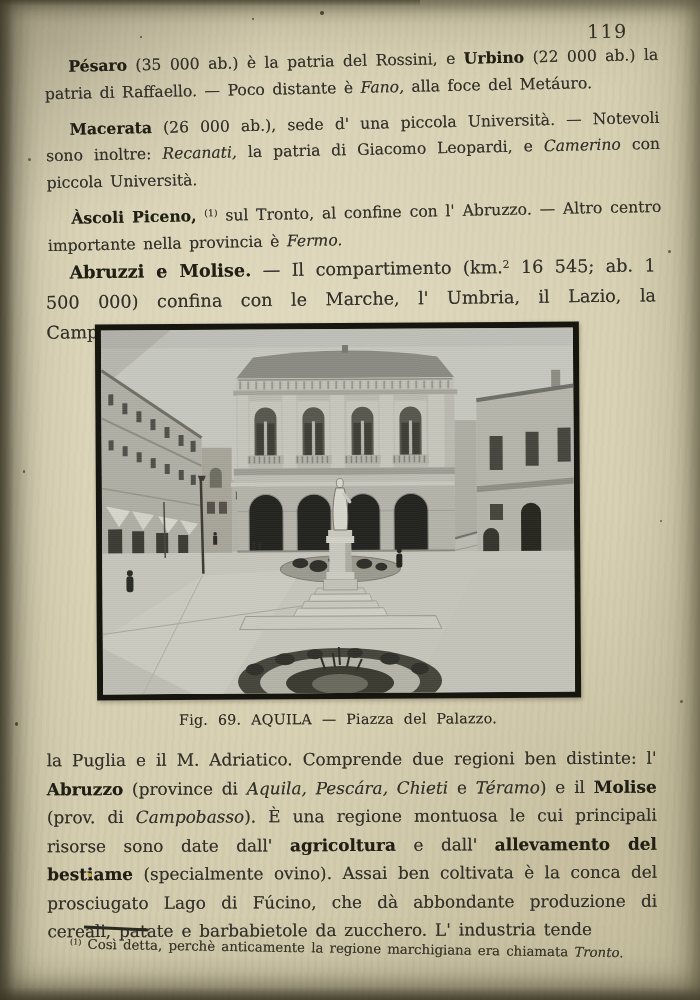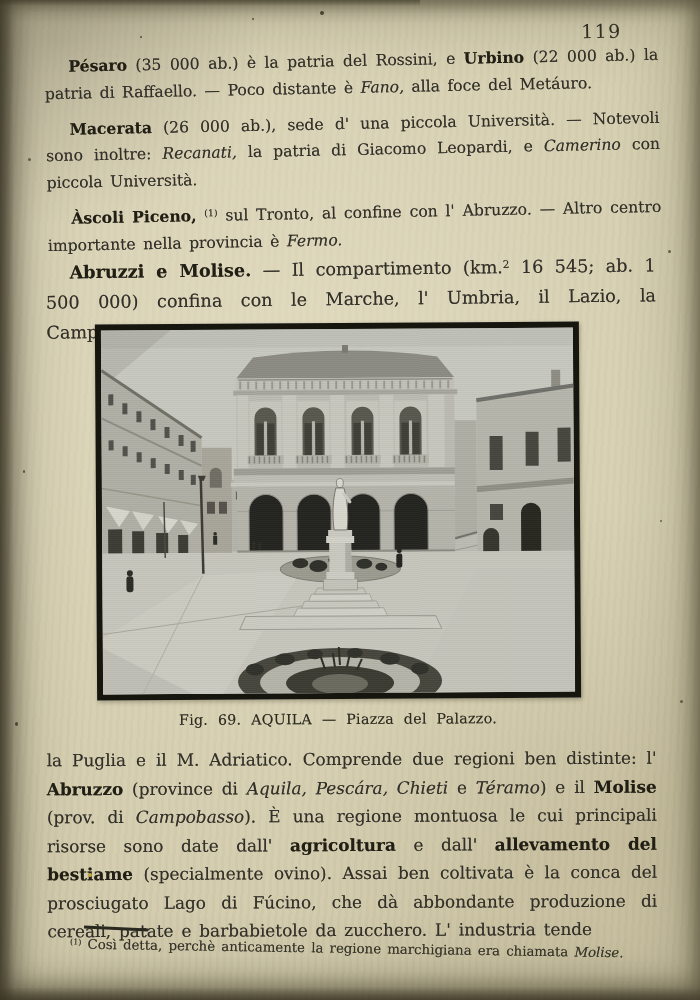--- a/index.html
+++ b/index.html
@@ -23,21 +23,21 @@
       inset 0 8px 14px rgba(62,58,40,.28);}
   .edgeL{position:absolute;left:0;top:0;bottom:0;width:14px;pointer-events:none;
     background:linear-gradient(90deg, rgba(30,28,18,.50), rgba(30,28,18,0));}
   .edgeB{position:absolute;left:0;right:0;bottom:0;height:13px;pointer-events:none;
     background:linear-gradient(0deg, rgba(28,26,16,.55), rgba(28,26,16,0));}
   .edgeT{position:absolute;left:0;right:40%;top:0;height:6px;pointer-events:none;
     background:linear-gradient(180deg, rgba(28,26,16,.45), rgba(28,26,16,0));}
 
   .speck{position:absolute;border-radius:50%;pointer-events:none;}
 
-  .pnum{position:absolute;top:20px;right:78px;font-size:19px;letter-spacing:1.5px;
+  .pnum{position:absolute;top:20px;right:72px;font-size:19px;letter-spacing:1.5px;
     color:#302e24;transform:rotate(-1deg);}
 
   .blk{position:absolute;text-align:justify;text-shadow:0 0 .5px rgba(40,36,24,.55);}
   .blk p{margin:0 0 9px;}
   .blk p:last-child{margin-bottom:0;}
 
   .block-top{top:48px;left:44px;width:614px;transform:rotate(-1.15deg);transform-origin:50% 0;}
   .small{font-size:15.6px;line-height:1.72;text-indent:24px;word-spacing:2.5px;}
 
   .block-abruzzi{top:254px;left:46px;width:610px;font-size:17.6px;line-height:1.7;
@@ -291,21 +291,21 @@
         <rect x="0" y="0" width="472" height="18" fill="#8a8a80" opacity="0.12"></rect>
       </svg>
       <div class="photo-grain"></div>
     </div>
     <figcaption class="caption">Fig. 69. AQUILA — Piazza del Palazzo.</figcaption>
   </figure>
 
   <div class="blk block-puglia"><span>la Puglia e il M. Adriatico. Comprende due regioni ben distinte: l' </span><span class="b">Abruzzo</span><span> (province di </span><span class="i">Aquila, Pescára, Chieti</span><span> e </span><span class="i">Téramo</span><span>) e il </span><span class="b">Molise</span><span> (prov. di </span><span class="i">Campobasso</span><span>). È una regione montuosa le cui principali risorse sono date dall' </span><span class="b">agricoltura</span><span> e dall' </span><span class="b">allevamento del bestiame</span><span> (specialmente ovino). Assai ben coltivata è la conca del prosciugato Lago di Fúcino, che dà abbondante produzione di cereali, patate e barbabietole da zucchero. L' industria tende</span></div>
 
   <div class="rule"></div>
-  <div class="blk footnote"><span class="sup">(1)</span><span> Così detta, perchè anticamente la regione marchigiana era chiamata </span><span class="i">Molise.</span></div>
+  <div class="blk footnote"><span class="sup">(1)</span><span> Così detta, perchè anticamente la regione marchigiana era chiamata </span><span class="i">Tronto.</span></div>
 
   <div class="speck" style="left:320px;top:11px;width:4px;height:4px;background:#4d4838;"></div>
   <div class="speck" style="left:252px;top:18px;width:2px;height:2px;background:#5a543f;"></div>
   <div class="speck" style="left:28px;top:158px;width:3px;height:3px;background:#6b6350;"></div>
   <div class="speck" style="left:668px;top:250px;width:3px;height:3px;background:#6b6350;"></div>
   <div class="speck" style="left:23px;top:470px;width:2px;height:3px;background:#5f5944;"></div>
   <div class="speck" style="left:660px;top:520px;width:2px;height:2px;background:#6b6350;"></div>
   <div class="speck" style="left:88px;top:873px;width:4px;height:4px;background:#c0a93e;"></div>
   <div class="speck" style="left:680px;top:700px;width:3px;height:3px;background:#6b6350;"></div>
   <div class="speck" style="left:15px;top:722px;width:3px;height:4px;background:#57513e;"></div>

